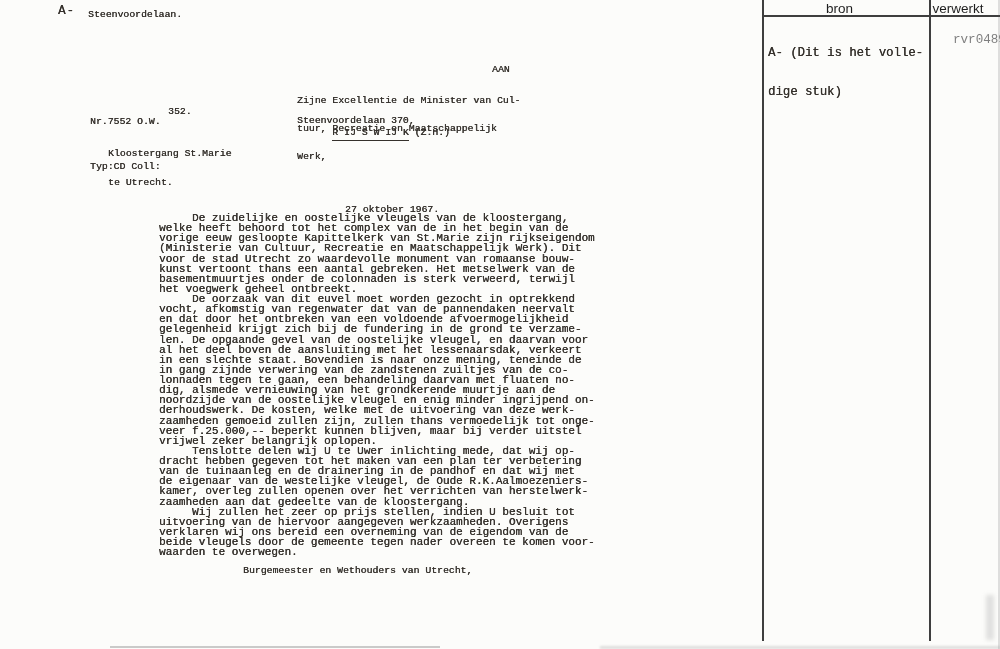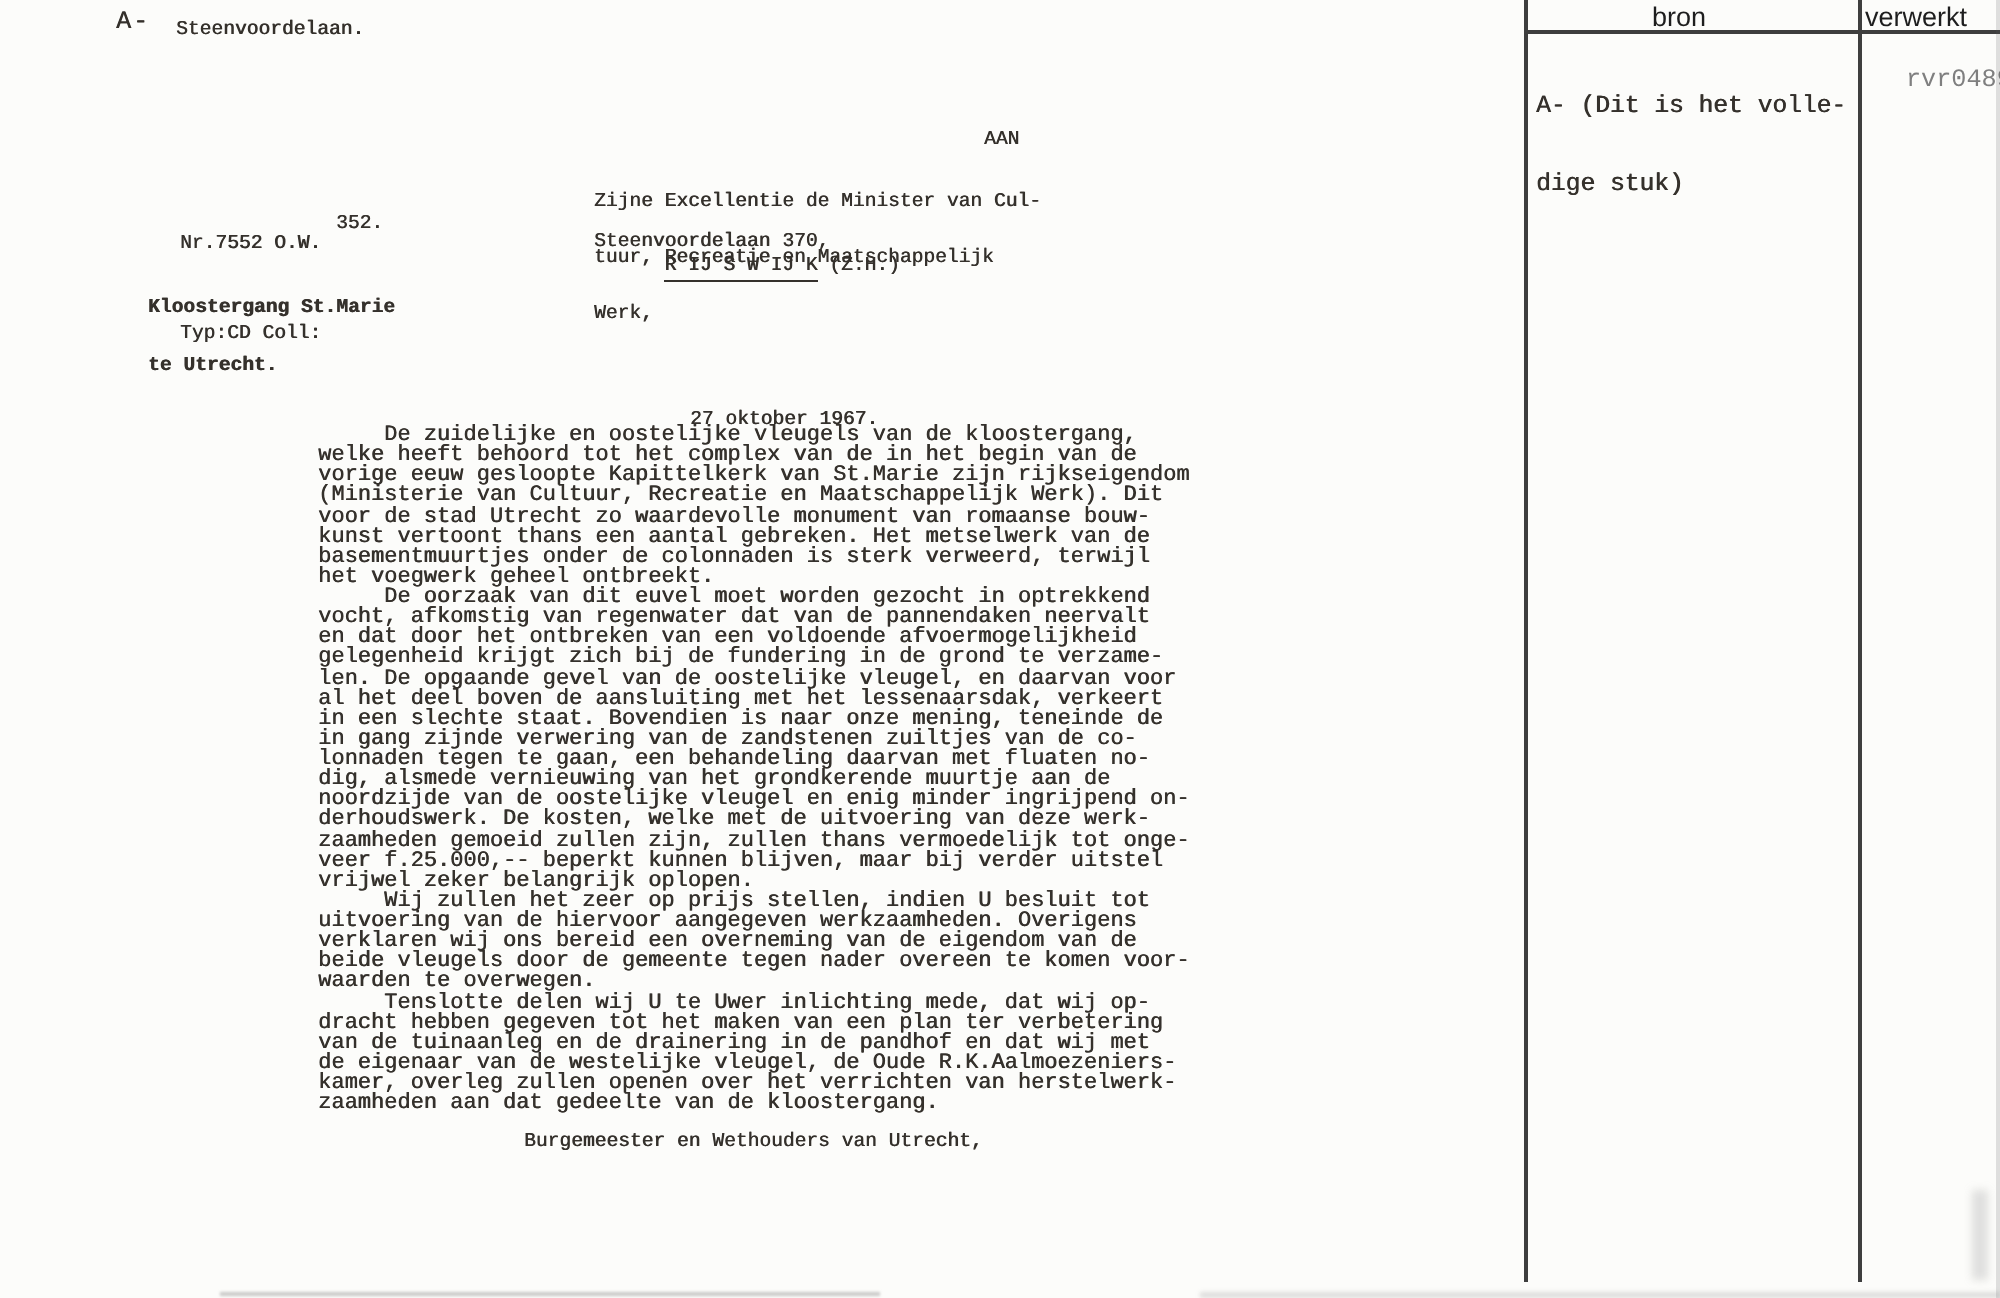--- a/index.html
+++ b/index.html
@@ -22,37 +22,37 @@
   }
   .abs{position:absolute;}
 
   
   .margin-code{left:58px;top:4px;font-size:12.5px;letter-spacing:1px;}
   .margin-label{left:88px;top:9px;}
 
   
   .num-above{left:168px;top:106px;}
   .ref-number{left:90px;top:116px;}
-  .subject{left:74px;top:130px;line-height:9.6px;font-weight:bold;}
+  .subject{left:108px;top:130px;line-height:9.6px;}
   .typ-line{left:90px;top:161px;}
 
   
   .aan{left:492px;top:64px;}
   .address{left:297px;top:77px;line-height:9.4px;}
   .street{left:297px;top:115px;}
   .city{left:297px;top:116px;}
   .city .underlined{border-bottom:1.2px solid currentColor;padding-bottom:1.5px;}
 
   
   .date{left:345px;top:204px;}
 
   
   .body-text{left:159px;top:213px;width:402px;}
   .body-text .para{white-space:pre;line-height:10.12px;font-size:11px;font-family:Liberation Mono, monospace;}
-  .signoff{left:262px;top:565px;}
+  .signoff{left:243px;top:565px;}
 
   
   .vline{top:0;width:1.5px;height:641px;background:var(--table_line,#3e3e3e);}
   .vline-left{left:762px;}
   .vline-mid{left:929px;}
   .header-rule{left:762px;top:15px;width:238px;height:1.8px;background:var(--table_line,#3e3e3e);}
   .th{
     font-family:"Liberation Sans","DejaVu Sans",sans-serif;
     font-size:13.5px;color:#1e1e1e;top:1px;text-align:center;
   }
@@ -131,30 +131,30 @@
 len. De opgaande gevel van de oostelijke vleugel, en daarvan voor
 al het deel boven de aansluiting met het lessenaarsdak, verkeert
 in een slechte staat. Bovendien is naar onze mening, teneinde de
 in gang zijnde verwering van de zandstenen zuiltjes van de co-
 lonnaden tegen te gaan, een behandeling daarvan met fluaten no-
 dig, alsmede vernieuwing van het grondkerende muurtje aan de
 noordzijde van de oostelijke vleugel en enig minder ingrijpend on-
 derhoudswerk. De kosten, welke met de uitvoering van deze werk-
 zaamheden gemoeid zullen zijn, zullen thans vermoedelijk tot onge-
 veer f.25.000,-- beperkt kunnen blijven, maar bij verder uitstel
-vrijwel zeker belangrijk oplopen.</div><div class="para">     Wij zullen het zeer op prijs stellen, indien U besluit tot
-uitvoering van de hiervoor aangegeven werkzaamheden. Overigens
-verklaren wij ons bereid een overneming van de eigendom van de
-beide vleugels door de gemeente tegen nader overeen te komen voor-
-waarden te overwegen.</div><div class="para">     Tenslotte delen wij U te Uwer inlichting mede, dat wij op-
+vrijwel zeker belangrijk oplopen.</div><div class="para">     Tenslotte delen wij U te Uwer inlichting mede, dat wij op-
 dracht hebben gegeven tot het maken van een plan ter verbetering
 van de tuinaanleg en de drainering in de pandhof en dat wij met
 de eigenaar van de westelijke vleugel, de Oude R.K.Aalmoezeniers-
 kamer, overleg zullen openen over het verrichten van herstelwerk-
-zaamheden aan dat gedeelte van de kloostergang.</div></div>
+zaamheden aan dat gedeelte van de kloostergang.</div><div class="para">     Wij zullen het zeer op prijs stellen, indien U besluit tot
+uitvoering van de hiervoor aangegeven werkzaamheden. Overigens
+verklaren wij ons bereid een overneming van de eigendom van de
+beide vleugels door de gemeente tegen nader overeen te komen voor-
+waarden te overwegen.</div></div>
 
   <div class="abs tw signoff">Burgemeester en Wethouders van Utrecht,</div>
 
   <div class="abs edge-right"></div>
   <div class="abs smudge-bottom"></div>
   <div class="abs smudge-bottom2"></div>
   <div class="abs smudge-corner"></div>
 
 </div>
 

